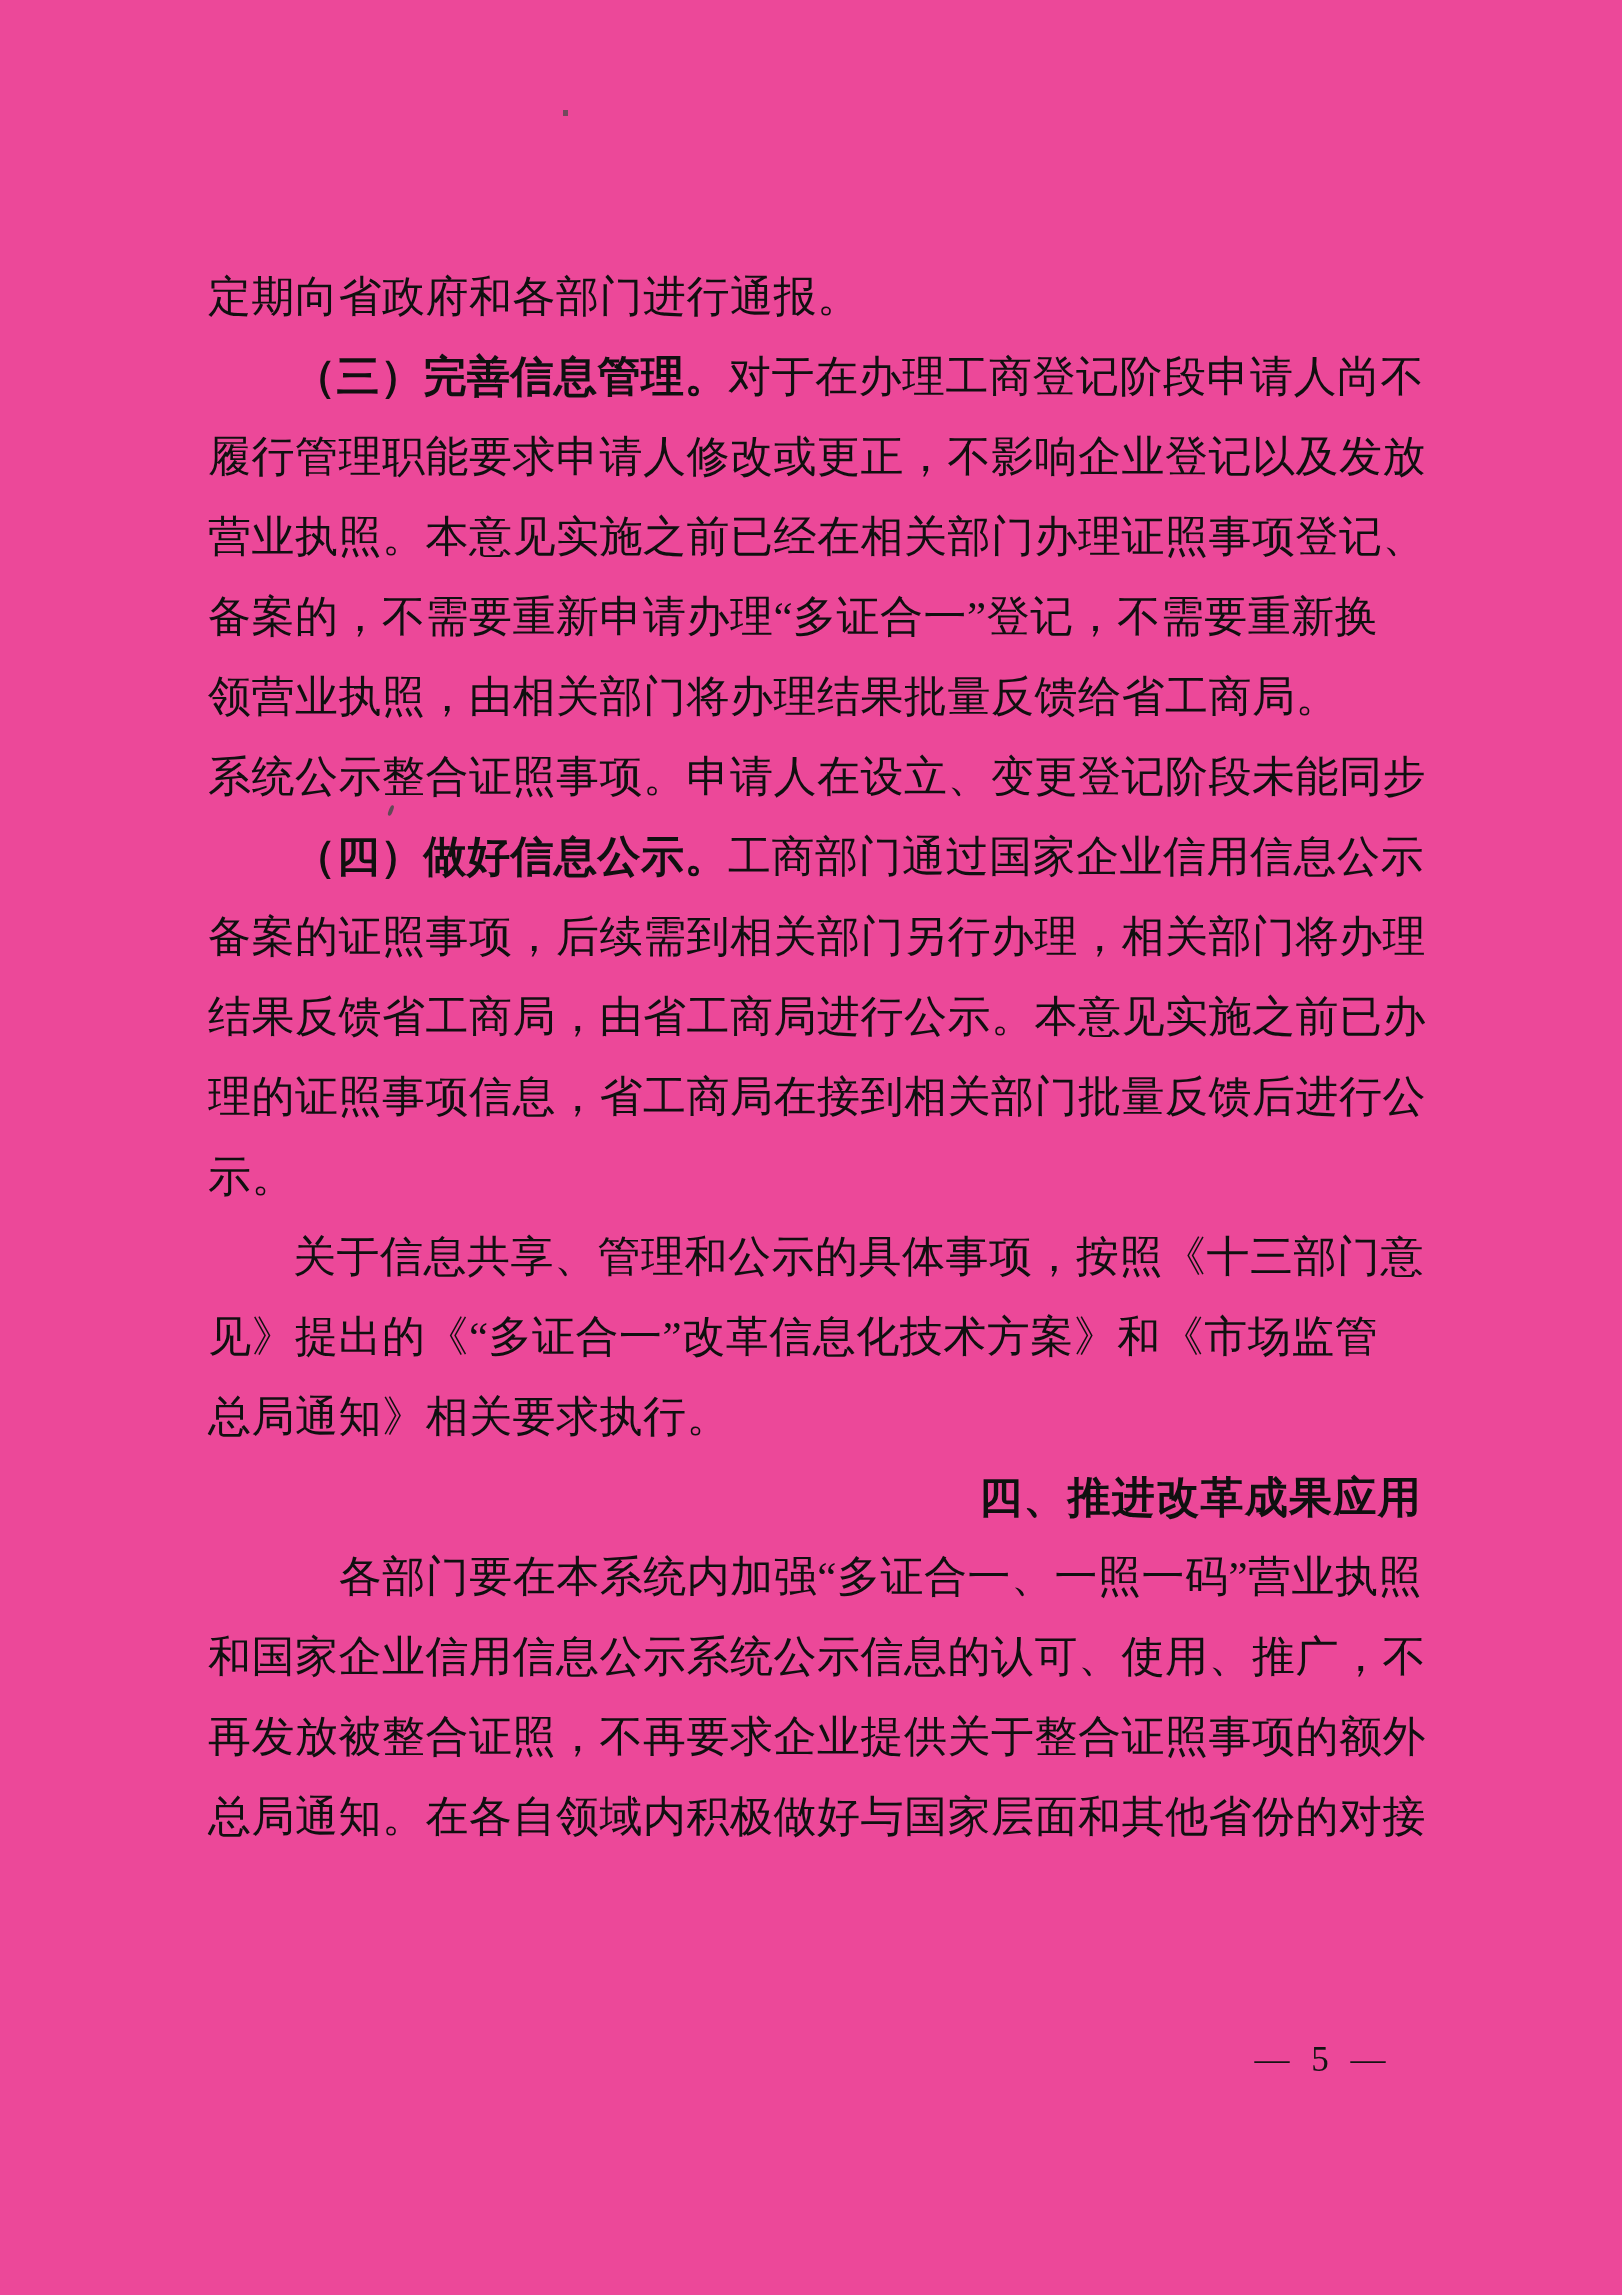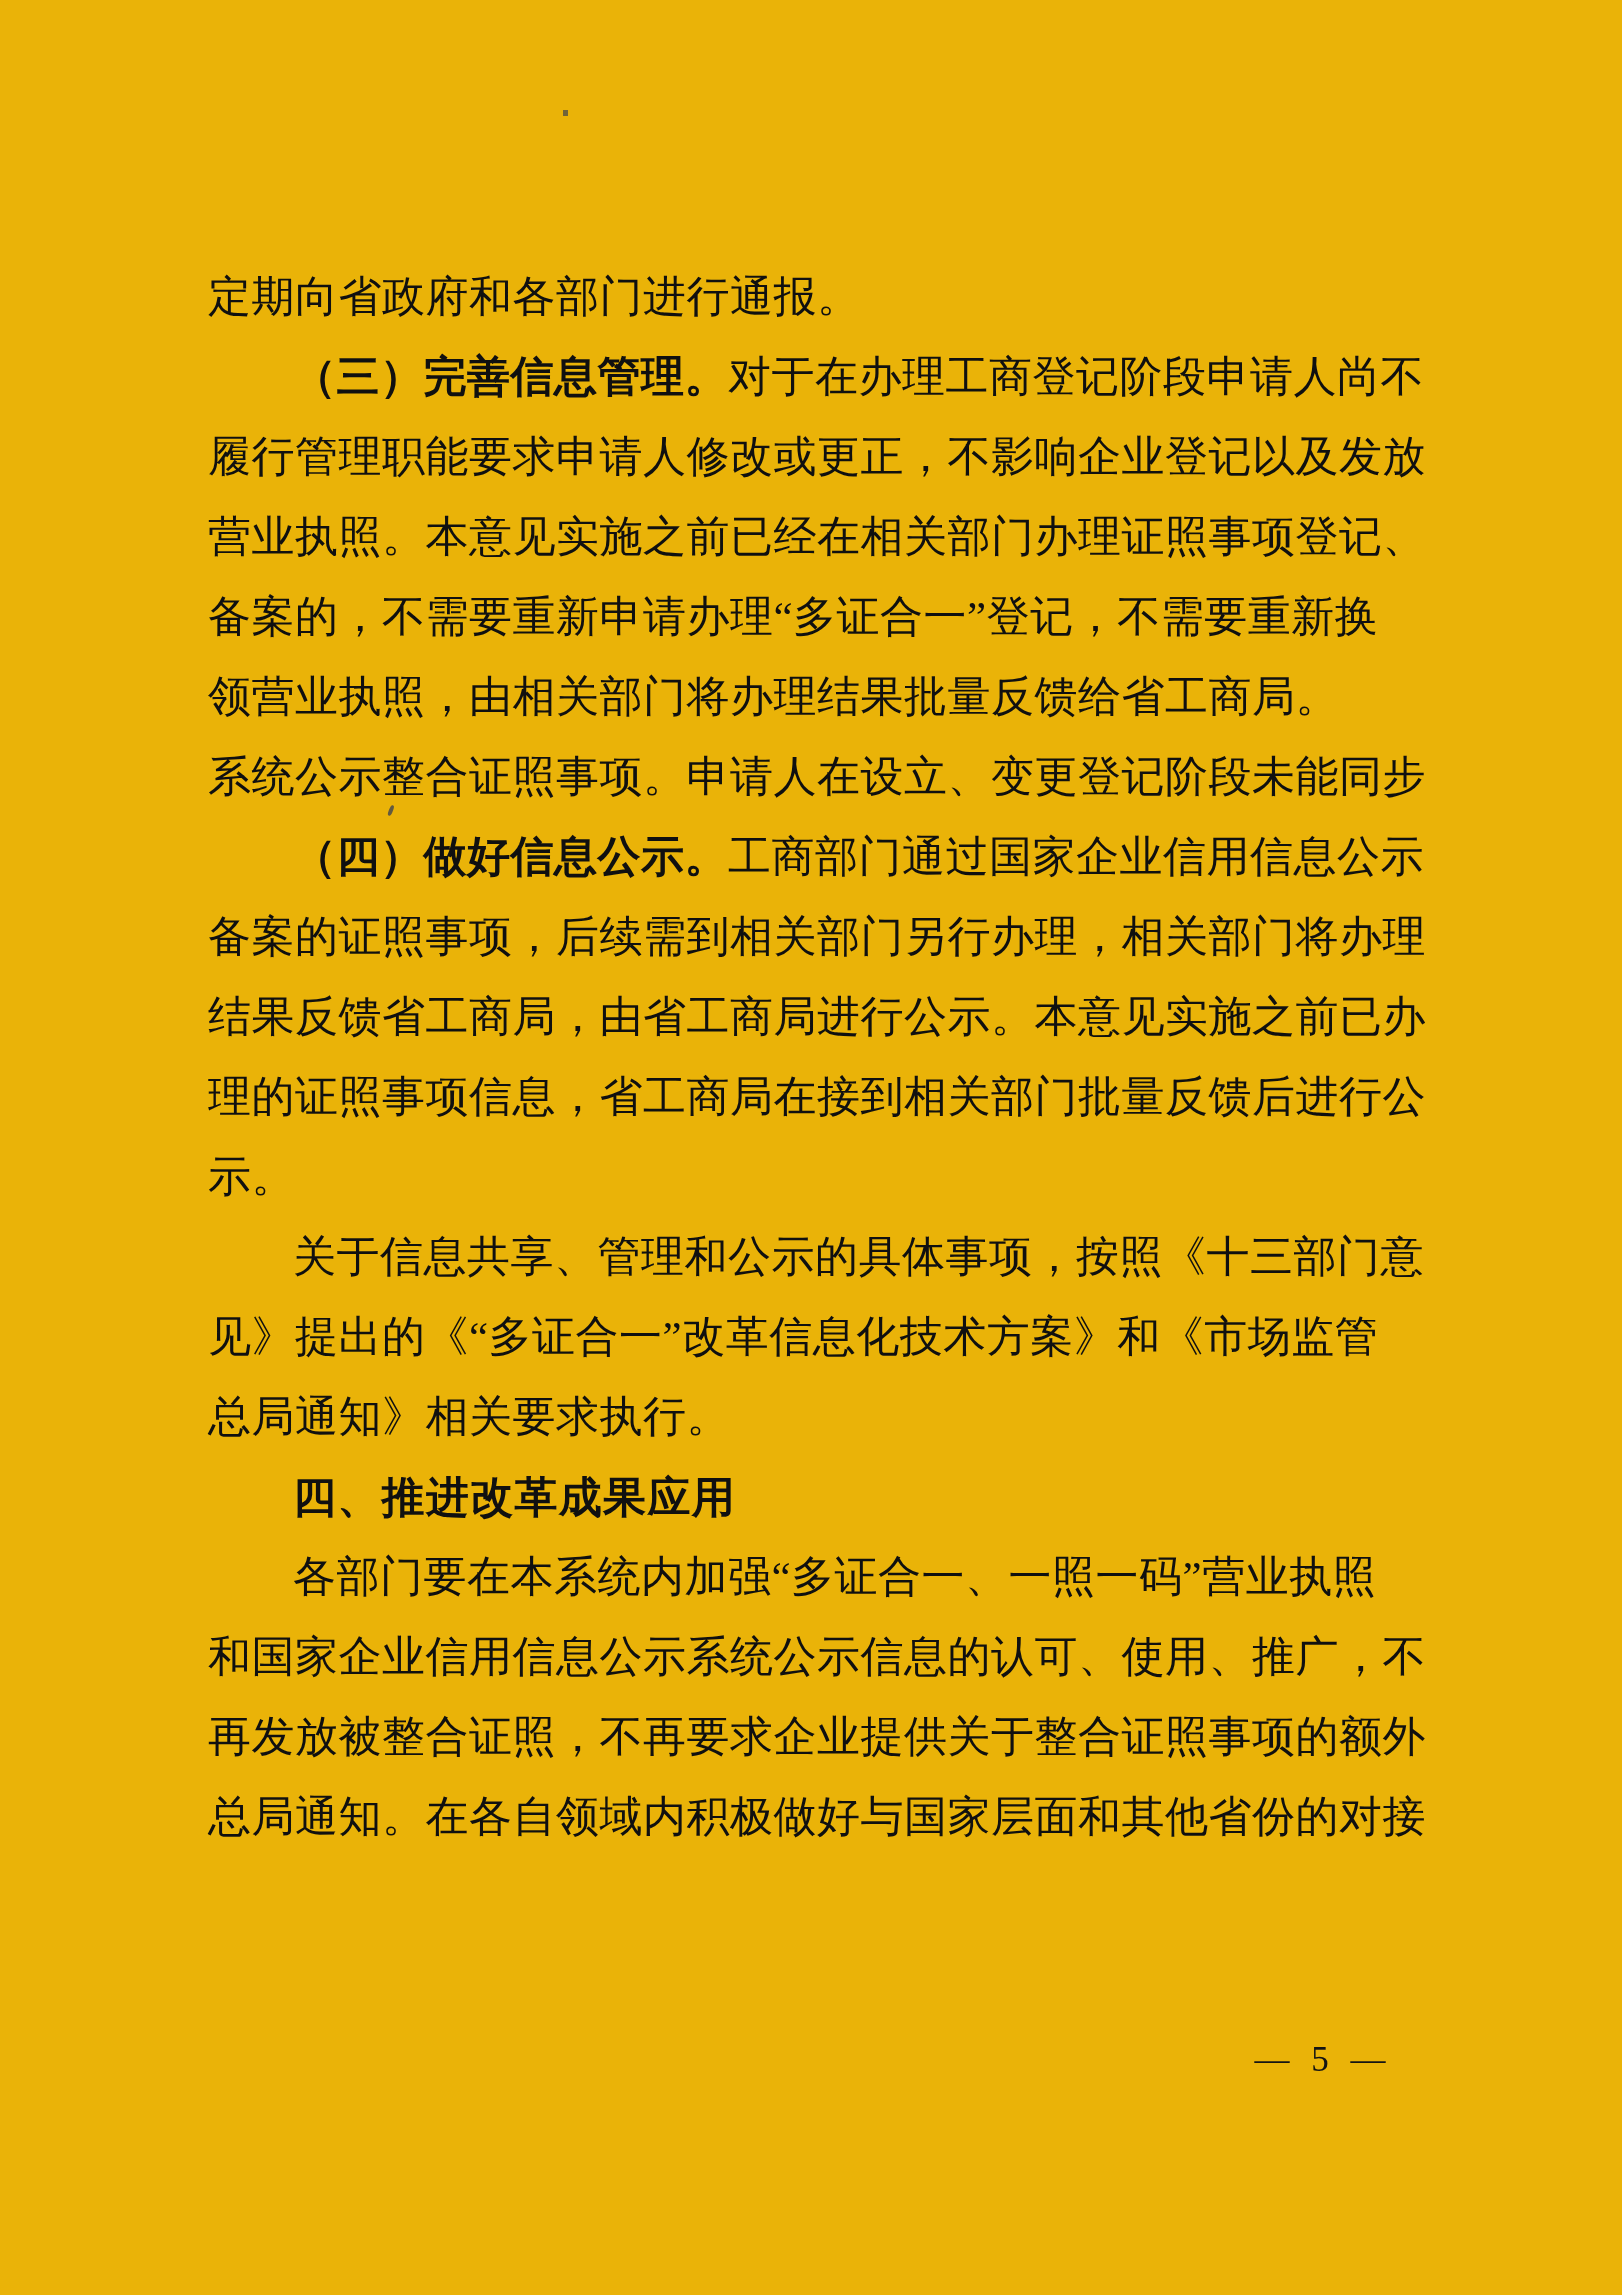--- a/index.html
+++ b/index.html
@@ -4,40 +4,41 @@
 <style>
   html, body {
     margin: 0;
     padding: 0;
     background: #ffffff;
   }
   .page {
     position: relative;
     width: 1622px;
     height: 2295px;
-    background: #eab308;
+    background: #ec4899;
     overflow: hidden;
     font-family: "Liberation Serif", "DejaVu Serif", serif;
     color: #101010;
   }
   .textblock {
     position: absolute;
     left: 208px;
     top: 257px;
     width: 1214px;
   }
   .line {
     height: 80px;
     line-height: 80px;
     font-size: 43px;
     letter-spacing: 0.5px;
     white-space: nowrap;
   }
   .indent {
     text-indent: 85px;
+    text-align: right;
   }
   .lead {
     font-weight: bold;
   }
   .heading-line .lead {
     font-family: "Liberation Sans", "DejaVu Sans", sans-serif;
     font-weight: bold;
     letter-spacing: 1.3px;
   }
   .footer {

